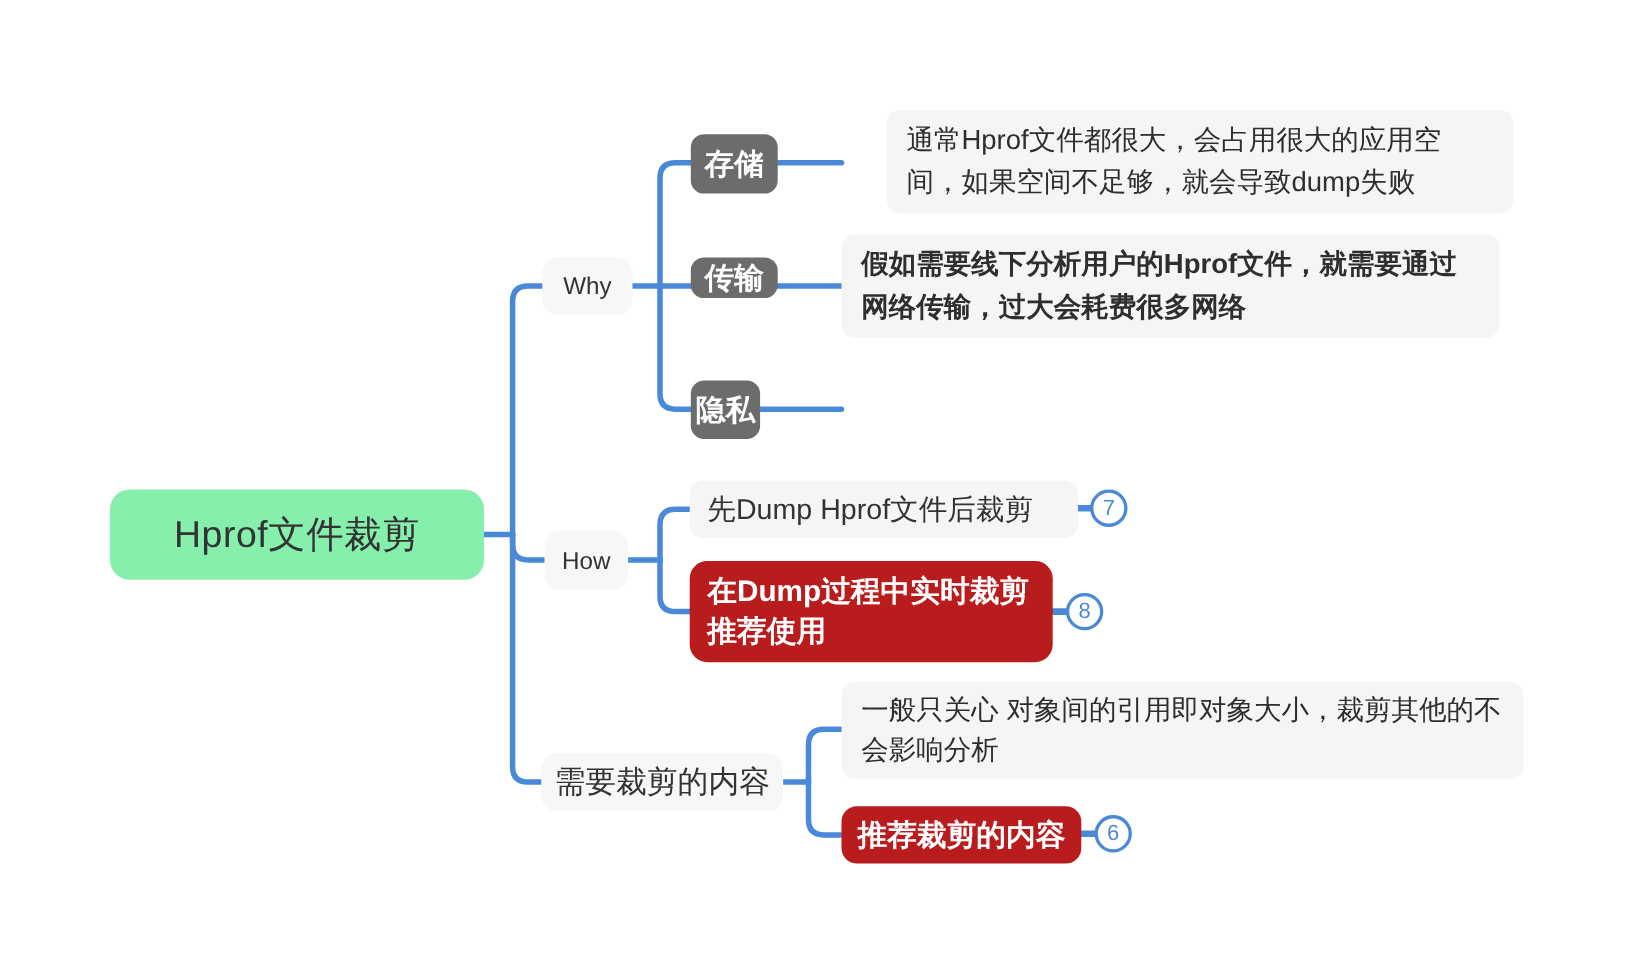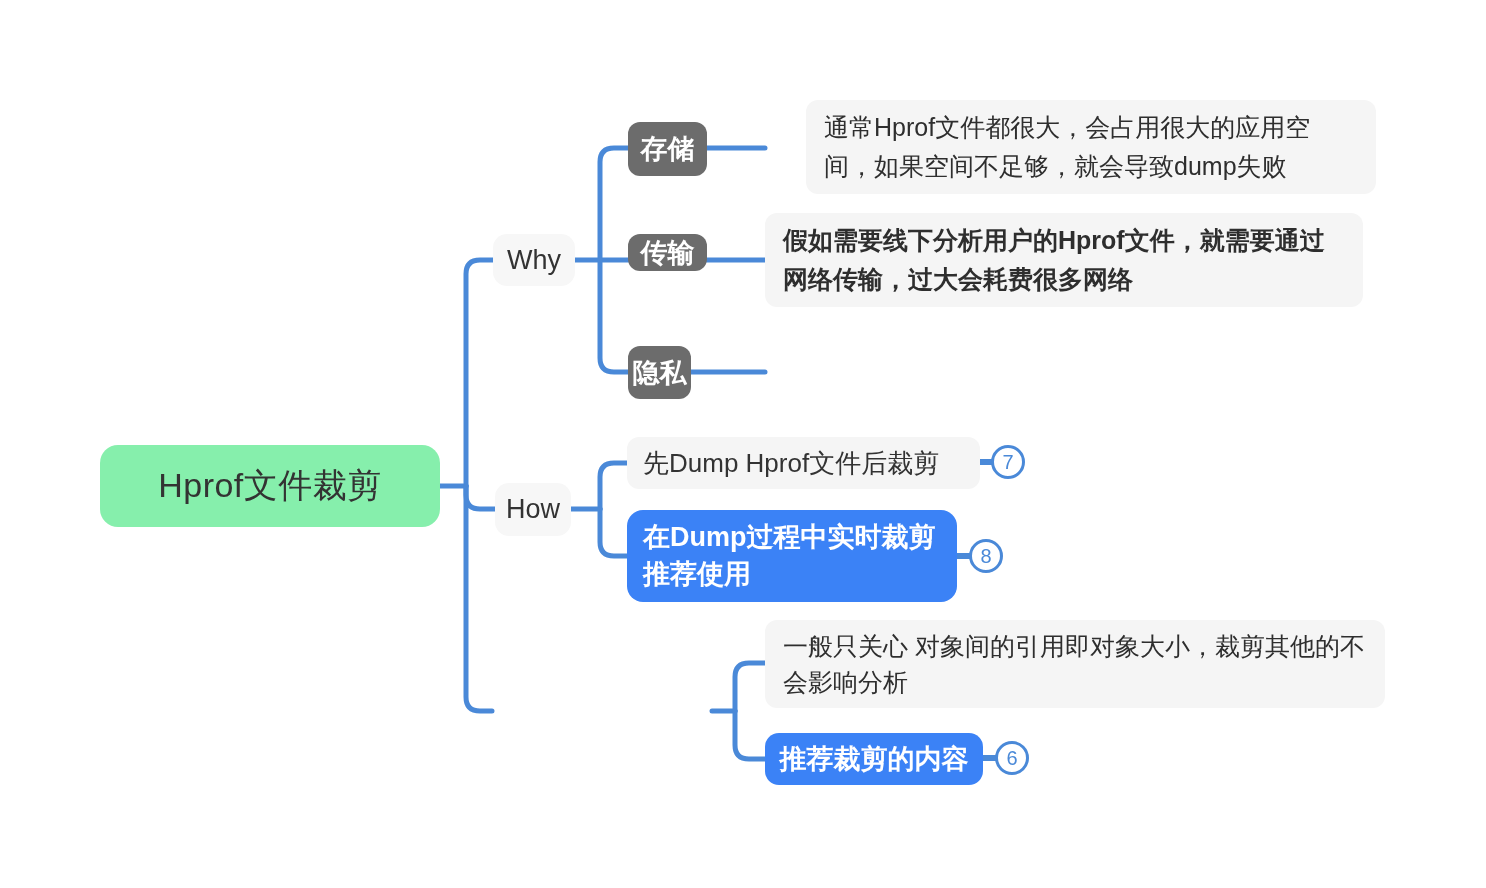--- a/index.html
+++ b/index.html
@@ -25,21 +25,21 @@
   }
   .centered { justify-content: center; text-align: center; }
 
   .root {
     left: 100px; top: 445px; width: 340px; height: 82px;
     background: #86efac; border-radius: 18px;
     font-size: 34px; font-weight: 500; letter-spacing: 0.5px;
   }
   .topic {
     background: #f7f7f7; border-radius: 14px;
-    font-size: 27px; font-weight: 500;
+    font-size: 22px; font-weight: 500;
   }
   #n-why  { left: 493px; top: 234px; width: 82px;  height: 52px; }
   #n-how  { left: 495px; top: 483px; width: 76px;  height: 53px; }
   #n-need { left: 492px; top: 685px; width: 220px; height: 52px; font-size: 28px; }
 
   .tag {
     background: #6c6c6c; border-radius: 12px;
     color: #ffffff; font-size: 27px; font-weight: bold;
   }
   #n-tag-storage  { left: 628px; top: 122px; width: 79px; height: 54px; }
@@ -55,21 +55,21 @@
   #n-note-transfer { left: 765px; top: 213px; width: 598px; height: 94px; font-weight: bold; }
   #n-note-privacy  { left: 765px; top: 324px; width: 598px; height: 93px; }
   #n-note-scope    { left: 765px; top: 620px; width: 620px; height: 88px; line-height: 36px; }
 
   #n-dump-then-trim {
     left: 627px; top: 437px; width: 353px; height: 52px;
     background: #f5f5f5; border-radius: 12px;
     font-size: 26px; padding: 0 16px;
   }
   .hl {
-    background: #3b82f6; border-radius: 16px;
+    background: #b91c1c; border-radius: 16px;
     color: #ffffff; font-weight: bold; font-size: 27px;
   }
   #n-trim-while-dump {
     left: 627px; top: 510px; width: 330px; height: 92px;
     padding: 9px 16px; line-height: 37px; white-space: pre-line;
   }
   #n-recommended-trim {
     left: 765px; top: 733px; width: 218px; height: 52px;
     justify-content: center; border-radius: 14px;
   }
@@ -123,20 +123,21 @@
       <path d="M980,462 L994,462"></path>
       <path d="M957,556 L971,556"></path>
       <path d="M983,758 L997,758"></path>
     </g>
   </svg>
 
   <div class="node root centered" id="n-root">Hprof文件裁剪</div>
 
   <div class="node topic centered" id="n-why">Why</div>
   <div class="node topic centered" id="n-how">How</div>
+  <div class="node topic centered" id="n-need">需要裁剪的内容</div>
 
   <div class="node tag centered" id="n-tag-storage">存储</div>
   <div class="node tag centered" id="n-tag-transfer">传输</div>
   <div class="node tag centered" id="n-tag-privacy">隐私</div>
 
   <div class="node note" id="n-note-storage">通常Hprof文件都很大，会占用很大的应用空间，如果空间不足够，就会导致dump失败</div>
   <div class="node note" id="n-note-transfer">假如需要线下分析用户的Hprof文件，就需要通过网络传输，过大会耗费很多网络</div>
 
   <div class="node" id="n-dump-then-trim">先Dump Hprof文件后裁剪</div>
   <div class="node hl" id="n-trim-while-dump">在Dump过程中实时裁剪

